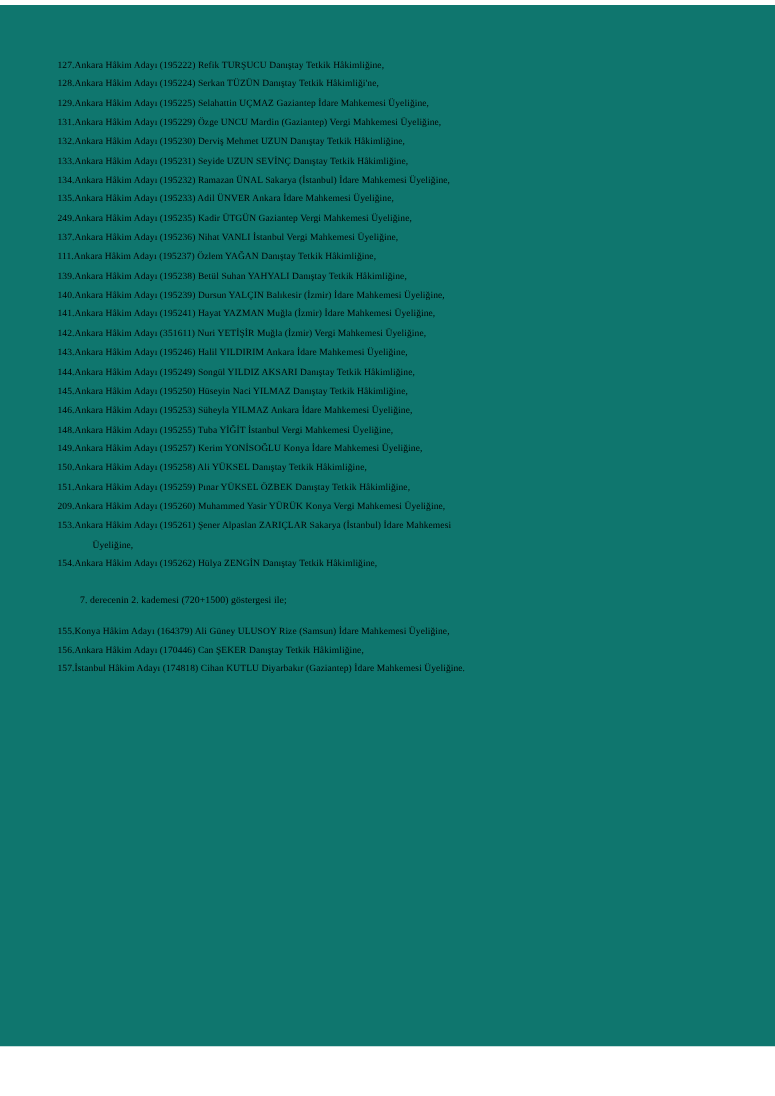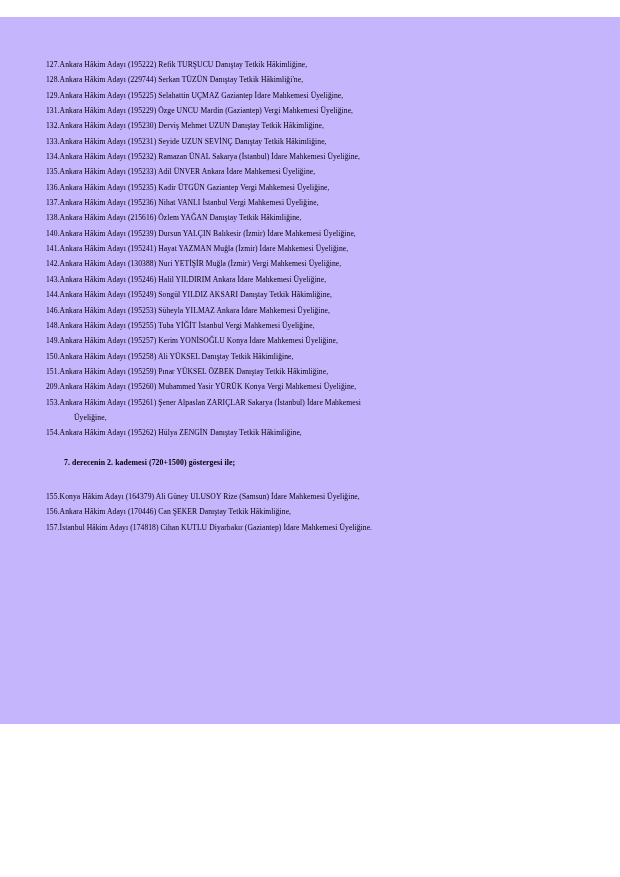--- a/index.html
+++ b/index.html
@@ -11,24 +11,24 @@
     width: 620px;
     height: 877px;
     font-family: "Liberation Serif", serif;
     color: #000000;
     position: relative;
     overflow: hidden;
   }
   .page {
     position: absolute;
     left: 0;
-    top: 17px;
+    top: 4px;
     width: 620px;
-    height: 707px;
-    background: #c4b5fd;
+    height: 833px;
+    background: #0f766e;
   }
   .content {
     position: absolute;
     left: 46px;
     top: 40px;
     width: 534px;
   }
   .entry {
     font-size: 7.6px;
     line-height: 15.35px;
@@ -39,52 +39,54 @@
     font-size: 7.6px;
     line-height: 15.35px;
     white-space: nowrap;
     letter-spacing: 0.01em;
   }
   .wrapline.indent {
     padding-left: 28px;
   }
   .section-head {
     font-size: 7.8px;
-    font-weight: bold;
+    font-weight: normal;
     line-height: 15.35px;
     white-space: nowrap;
     padding-left: 18px;
     margin-top: 14px;
-    margin-bottom: 19px;
+    margin-bottom: 9px;
     letter-spacing: 0.01em;
   }
 </style>
 </head>
 <body>
 
 <div class="page">
   <div class="content">
 
     <div>
       <div class="entry">127.Ankara Hâkim Adayı (195222) Refik TURŞUCU Danıştay Tetkik Hâkimliğine,</div>
-      <div class="entry">128.Ankara Hâkim Adayı (229744) Serkan TÜZÜN Danıştay Tetkik Hâkimliği'ne,</div>
+      <div class="entry">128.Ankara Hâkim Adayı (195224) Serkan TÜZÜN Danıştay Tetkik Hâkimliği'ne,</div>
       <div class="entry">129.Ankara Hâkim Adayı (195225) Selahattin UÇMAZ Gaziantep İdare Mahkemesi Üyeliğine,</div>
       <div class="entry">131.Ankara Hâkim Adayı (195229) Özge UNCU Mardin (Gaziantep) Vergi Mahkemesi Üyeliğine,</div>
       <div class="entry">132.Ankara Hâkim Adayı (195230) Derviş Mehmet UZUN Danıştay Tetkik Hâkimliğine,</div>
       <div class="entry">133.Ankara Hâkim Adayı (195231) Seyide UZUN SEVİNÇ Danıştay Tetkik Hâkimliğine,</div>
       <div class="entry">134.Ankara Hâkim Adayı (195232) Ramazan ÜNAL Sakarya (İstanbul) İdare Mahkemesi Üyeliğine,</div>
       <div class="entry">135.Ankara Hâkim Adayı (195233) Adil ÜNVER Ankara İdare Mahkemesi Üyeliğine,</div>
-      <div class="entry">136.Ankara Hâkim Adayı (195235) Kadir ÜTGÜN Gaziantep Vergi Mahkemesi Üyeliğine,</div>
+      <div class="entry">249.Ankara Hâkim Adayı (195235) Kadir ÜTGÜN Gaziantep Vergi Mahkemesi Üyeliğine,</div>
       <div class="entry">137.Ankara Hâkim Adayı (195236) Nihat VANLI İstanbul Vergi Mahkemesi Üyeliğine,</div>
-      <div class="entry">138.Ankara Hâkim Adayı (215616) Özlem YAĞAN Danıştay Tetkik Hâkimliğine,</div>
+      <div class="entry">111.Ankara Hâkim Adayı (195237) Özlem YAĞAN Danıştay Tetkik Hâkimliğine,</div>
+      <div class="entry">139.Ankara Hâkim Adayı (195238) Betül Suhan YAHYALI Danıştay Tetkik Hâkimliğine,</div>
       <div class="entry">140.Ankara Hâkim Adayı (195239) Dursun YALÇIN Balıkesir (İzmir) İdare Mahkemesi Üyeliğine,</div>
       <div class="entry">141.Ankara Hâkim Adayı (195241) Hayat YAZMAN Muğla (İzmir) İdare Mahkemesi Üyeliğine,</div>
-      <div class="entry">142.Ankara Hâkim Adayı (130388) Nuri YETİŞİR Muğla (İzmir) Vergi Mahkemesi Üyeliğine,</div>
+      <div class="entry">142.Ankara Hâkim Adayı (351611) Nuri YETİŞİR Muğla (İzmir) Vergi Mahkemesi Üyeliğine,</div>
       <div class="entry">143.Ankara Hâkim Adayı (195246) Halil YILDIRIM Ankara İdare Mahkemesi Üyeliğine,</div>
       <div class="entry">144.Ankara Hâkim Adayı (195249) Songül YILDIZ AKSARI Danıştay Tetkik Hâkimliğine,</div>
+      <div class="entry">145.Ankara Hâkim Adayı (195250) Hüseyin Naci YILMAZ Danıştay Tetkik Hâkimliğine,</div>
       <div class="entry">146.Ankara Hâkim Adayı (195253) Süheyla YILMAZ Ankara İdare Mahkemesi Üyeliğine,</div>
       <div class="entry">148.Ankara Hâkim Adayı (195255) Tuba YİĞİT İstanbul Vergi Mahkemesi Üyeliğine,</div>
       <div class="entry">149.Ankara Hâkim Adayı (195257) Kerim YONİSOĞLU Konya İdare Mahkemesi Üyeliğine,</div>
       <div class="entry">150.Ankara Hâkim Adayı (195258) Ali YÜKSEL Danıştay Tetkik Hâkimliğine,</div>
       <div class="entry">151.Ankara Hâkim Adayı (195259) Pınar YÜKSEL ÖZBEK Danıştay Tetkik Hâkimliğine,</div>
       <div class="entry">209.Ankara Hâkim Adayı (195260) Muhammed Yasir YÜRÜK Konya Vergi Mahkemesi Üyeliğine,</div>
     </div>
 
     <div>
       <div class="wrapline">153.Ankara Hâkim Adayı (195261) Şener Alpaslan ZARIÇLAR Sakarya (İstanbul) İdare Mahkemesi</div>

